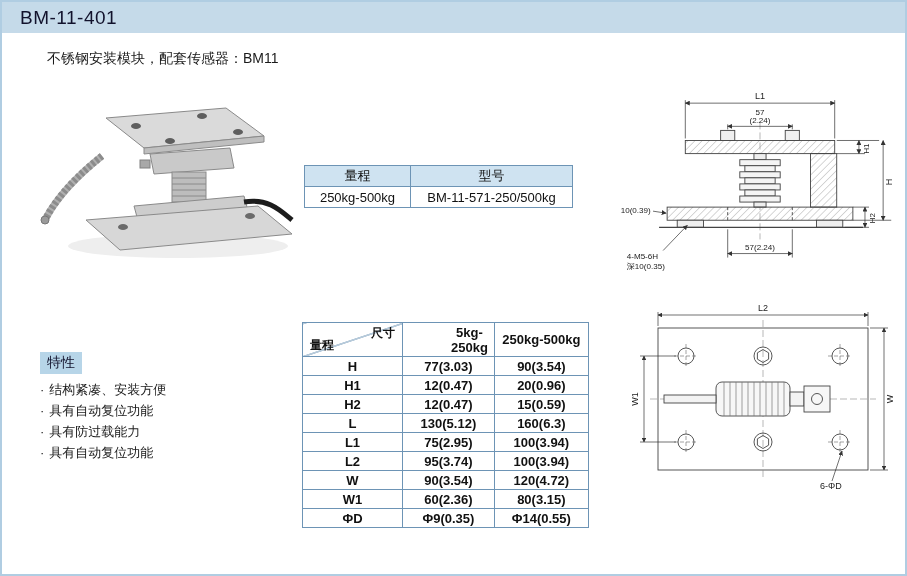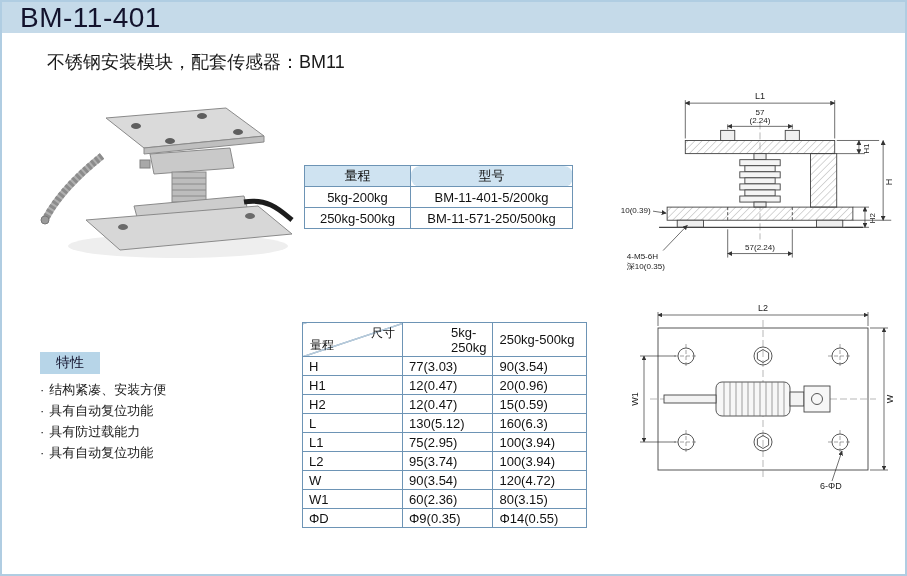--- a/index.html
+++ b/index.html
@@ -5,50 +5,50 @@
   * { margin:0; padding:0; box-sizing:border-box; }
   html,body { background:#ffffff; font-family:"Liberation Sans","DejaVu Sans",sans-serif; }
   .page {
     position:relative; width:907px; height:576px; background:#ffffff;
     border:2px solid #b0cde2; overflow:hidden;
   }
   .titlebar {
     position:absolute; top:0; left:0; right:0; height:31px;
     background:#c5dae9; display:flex; align-items:center; padding-left:18px;
   }
-  .title { font-size:28px; color:#12122c; letter-spacing:0.5px; }
-  .subtitle { position:absolute; left:45px; top:48px; font-size:18px; color:#1a1a1a; }
+  .title { font-size:19px; color:#12122c; letter-spacing:0.5px; }
+  .subtitle { position:absolute; left:45px; top:48px; font-size:14px; color:#1a1a1a; }
 
   
   .photo { position:absolute; left:26px; top:92px; width:268px; height:172px; }
 
   
   table { border-collapse:collapse; }
   .model-table { position:absolute; left:302px; top:163px; font-size:13px; color:#111; }
   .model-table th, .model-table td {
     border:1px solid #6d94b5; text-align:center; font-weight:normal;
     height:21px; padding:0 8px;
   }
   .model-table th { background:#cfe3f1; }
   .model-table .c-range { width:106px; }
-  .model-table .c-model { width:162px;border-radius:9px; }
+  .model-table .c-model { width:162px; }
 
   
   .feature-title {
     position:absolute; left:38px; top:350px; background:#b7d5e8;
-    color:#12122c; font-size:14px; padding:2px 16px;
+    color:#12122c; font-size:14px; padding:2px 7px;
   }
   .features { position:absolute; left:38px; top:377px; font-size:13px; color:#1a1a1a; }
   .features .item { display:flex; line-height:21px; }
   .features .bullet { margin-right:5px; }
 
   
   .dim-table { position:absolute; left:300px; top:320px; font-size:13px; color:#111; }
   .dim-table th, .dim-table td {
-    border:1px solid #6d94b5; text-align:left; font-weight:normal;
+    border:1px solid #6d94b5; text-align:center; font-weight:bold;
     height:19px; padding:0 6px;
   }
   .dim-table th { height:34px; }
   .dim-table .c-lab { width:100px; }
   .dim-table .c-v1 { width:86px;padding-left:48px; }
   .dim-table .c-v2 { width:94px; }
   .diag {
     position:relative;
     background:linear-gradient(to bottom right,
       transparent calc(50% - 0.6px),
@@ -106,24 +106,20 @@
     <ellipse cx="222" cy="122" rx="5" ry="3" fill="#6a6a6a"></ellipse>
 
     <path d="M216,108 C240,104 252,116 264,126" stroke="#1c1c1c" stroke-width="5" fill="none"></path>
   </svg>
 
   <table class="model-table">
     <tbody>
         <tr>
       <th class="c-range">量程</th>
       <th class="c-model">型号</th>
-    </tr>
-    <tr>
-      <td>5kg-200kg</td>
-      <td>BM-11-401-5/200kg</td>
     </tr>
     <tr>
       <td>250kg-500kg</td>
       <td>BM-11-571-250/500kg</td>
     </tr>
   </tbody>
     </table>
 
   <div class="feature-title">特性</div>
   <div class="features">

